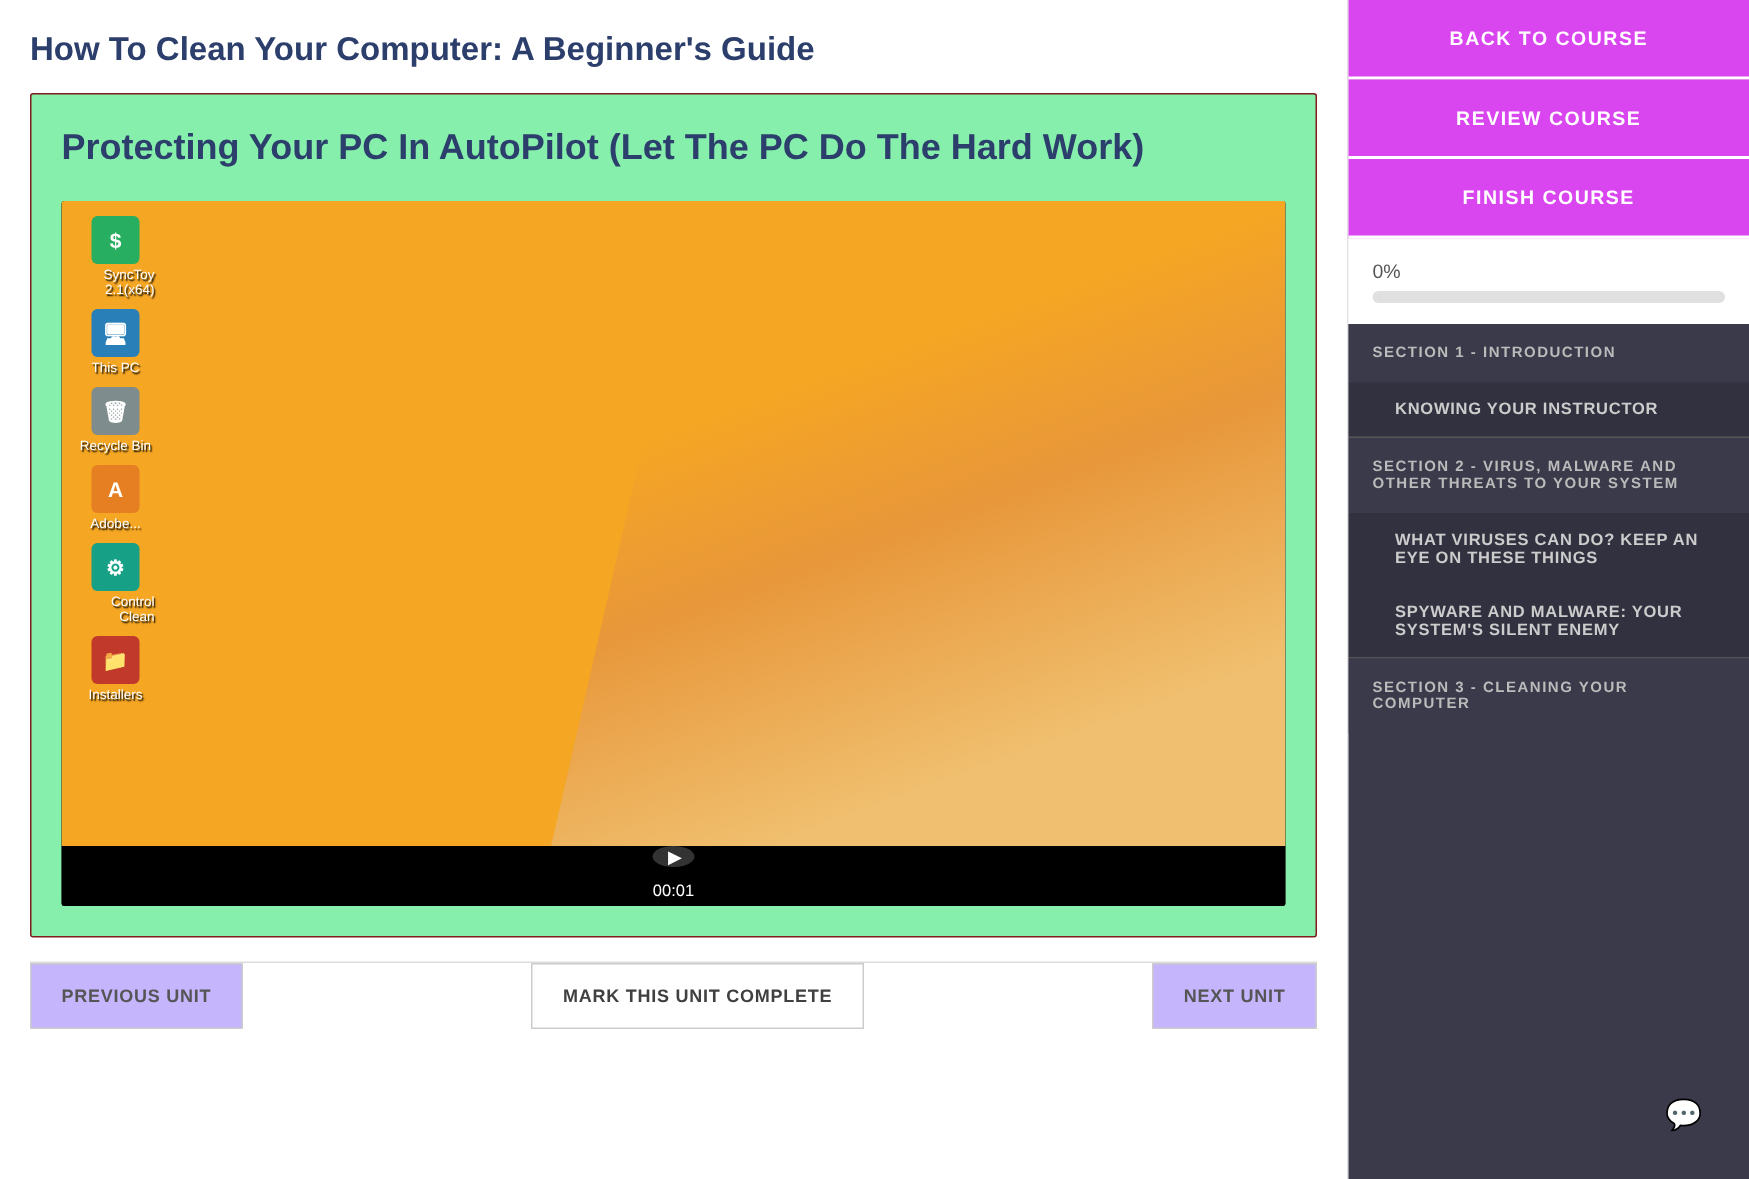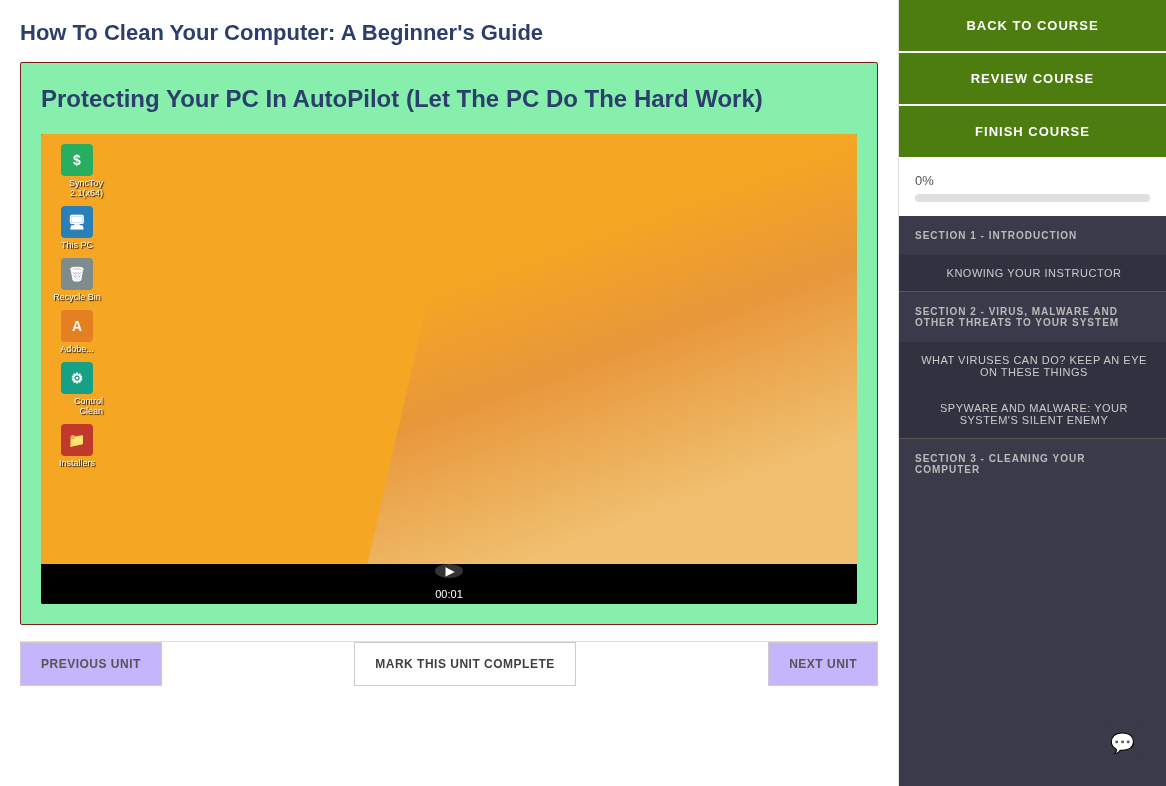--- a/index.html
+++ b/index.html
@@ -210,21 +210,21 @@
       width: 268px;
       background: #fff;
       border-left: 1px solid #e0e0e0;
       display: flex;
       flex-direction: column;
     }
 
     .sidebar-btn {
       width: 100%;
       padding: 18px 20px;
-      background: #4d7c0f;
+      background: #d946ef;
       color: white;
       border: none;
       cursor: pointer;
       font-size: 13px;
       font-weight: bold;
       letter-spacing: 1px;
       text-align: center;
       border-bottom: 2px solid #fff;
     }
 
@@ -264,30 +264,29 @@
       background: #3a3a4a;
       color: #bbb;
       font-size: 10px;
       font-weight: bold;
       letter-spacing: 1px;
       text-transform: uppercase;
       cursor: pointer;
     }
 
     .unit-item {
-      padding: 12px 16px 12px 16px;
+      padding: 12px 16px 12px 28px;
       color: #ccc;
       font-size: 11px;
-      font-weight: normal;
+      font-weight: bold;
       letter-spacing: 0.5px;
       text-transform: uppercase;
       border-left: 3px solid transparent;
       cursor: pointer;
       background: #313140;
-      text-align: center;
     }
 
     .section-divider {
       height: 1px;
       background: #555;
       margin: 0;
     }
 
     .chat-bubble {
       position: fixed;

